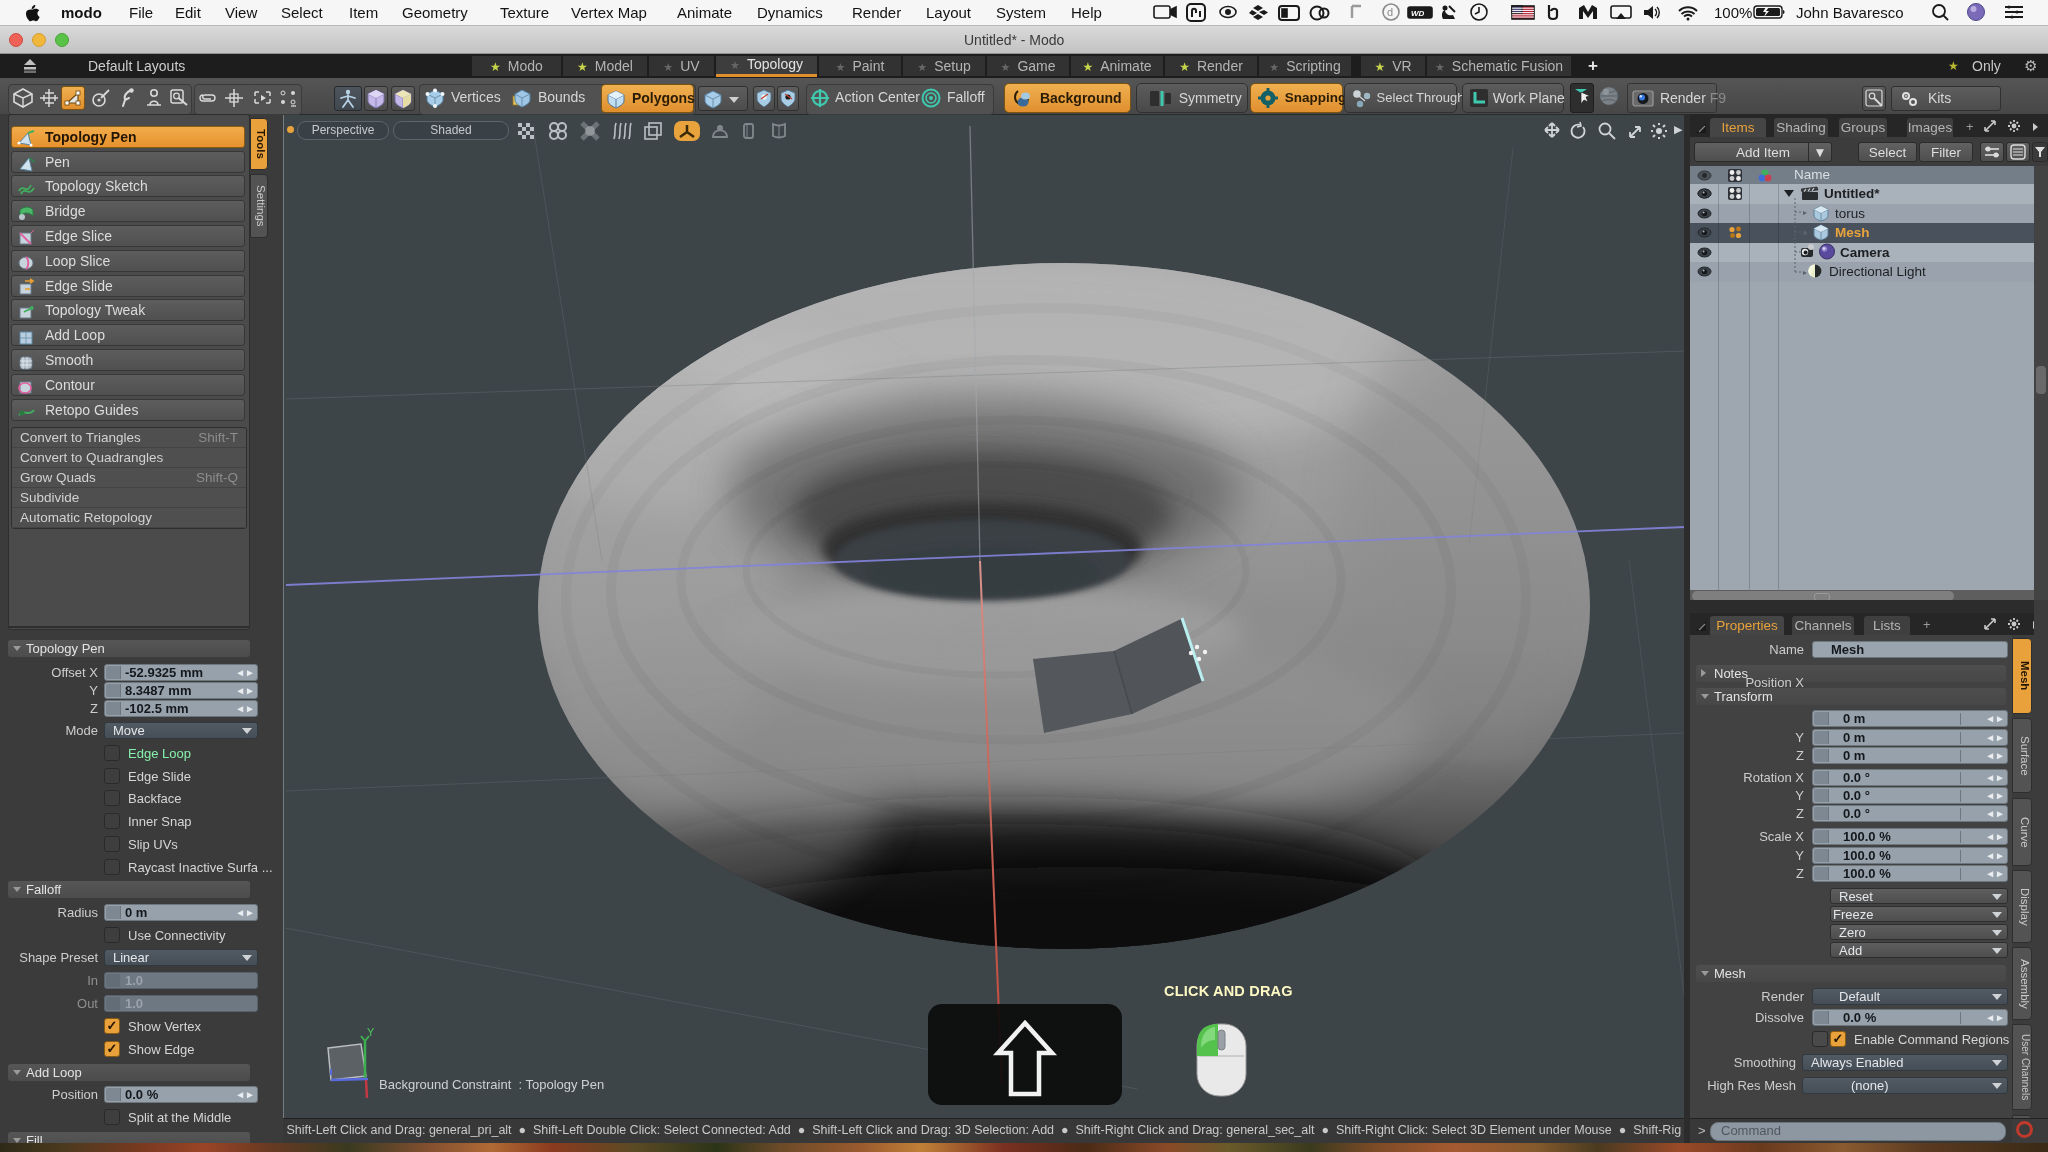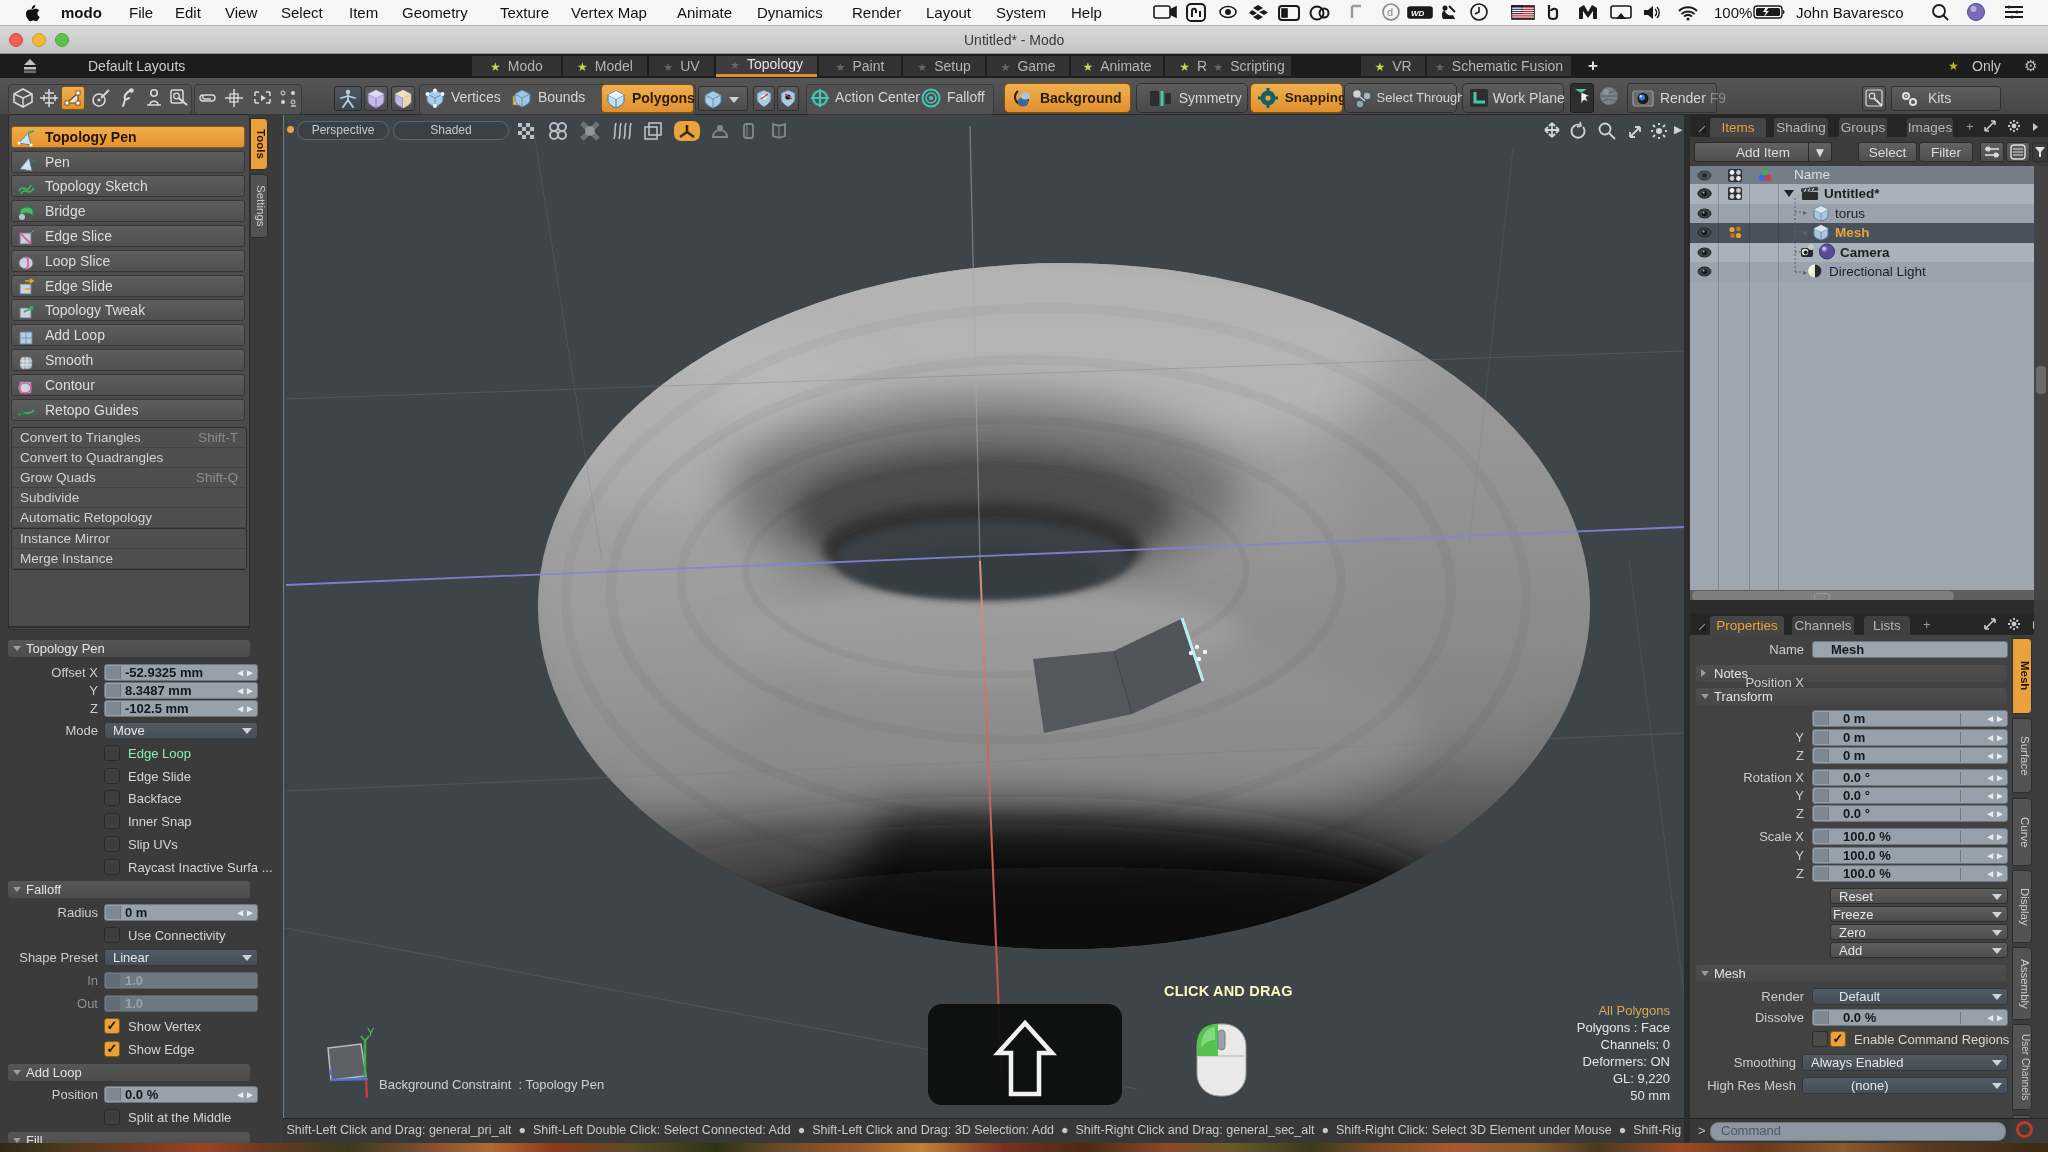--- a/index.html
+++ b/index.html
@@ -238,21 +238,20 @@
             <circle cx="117" cy="10" r="3"></circle>
             <g stroke="#cfd3d6" stroke-width="2">
               <path d="M117,4 V2 M117,16 V18 M111,10 H109 M123,10 H125 M113,6 l-2,-2 M121,6 l2,-2 M113,14 l-2,2 M121,14 l2,2"></path>
             </g>
           </g>
 </svg></div>
 <div class="t" style="left:1390px;top:9px;color:#cfd3d6;font-size:11px">▶</div>
 
 <div class="t" style="left:880px;top:869px;width:120px;text-align:center;color:#fef9c3;font-weight:bold;font-size:14.5px;letter-spacing:0.2px">CLICK AND DRAG</div>
 
-<div class="t" style="right:14px;top:888px;text-align:right;font-size:13px;color:#e4e4e4;line-height:17px"><span style="color:#d9a850">All Polygons</span><br>Polygons : Face<br>Channels: 0<br>Deformers: ON<br>GL: 9,220<br>50 mm</div>
 
 <div class="t" style="left:95px;top:963px;font-size:13px;color:#ccd1d4">Background Constraint&nbsp; : Topology Pen</div>
 </div>
 
 <div id="menubar">
   <div class="mi" style="left:24px;top:4px"><svg width="16" height="18" viewBox="0 0 16 18">
           <path d="M11.3,1.2 c0.1,1-0.3,2-1,2.7 c-0.7,0.8-1.7,1.3-2.6,1.2 c-0.1-0.9,0.4-1.9,1-2.6 C9.4,1.7,10.5,1.2,11.3,1.2 Z M13.9,13.1 c-0.5,1.1-0.7,1.6-1.3,2.5 c-0.9,1.3-2.1,2.9-3.6,2.9 c-1.3,0-1.7-0.9-3.5-0.9 c-1.8,0-2.2,0.9-3.5,0.9 C0.5,18.6-0.6,17.2-1.4,15.9" fill="none"></path>
           <path d="M8,5.5 c0.9,0 2.5-1 4.2-0.7 c0.7,0.1 2.1,0.4 3,1.6 c-0.1,0-1.8,1.1-1.8,3.2 c0,2.5,2.2,3.3,2.2,3.4 c0,0.1-0.3,1.2-1.1,2.3 c-0.7,1-1.4,2-2.5,2 c-1.1,0-1.4-0.7-2.7-0.7 c-1.3,0-1.7,0.7-2.7,0.7 c-1.1,0-1.9-1.1-2.6-2.1 C2.7,13.9,1.9,11.5,2,9.3 c0.1-2.3,1.6-3.6,3.2-3.6 C6.3,5.6,7.2,5.5,8,5.5 Z M11.3,1 c0.1,1-0.3,2-1,2.7 C9.6,4.5,8.7,5,7.7,4.9 c-0.1-0.9,0.4-1.9,1-2.6 C9.4,1.5,10.5,1,11.3,1 Z" fill="#111"></path>
         </svg></div>
   <div class="mi" style="left:61px;font-weight:bold">modo</div>
@@ -379,21 +378,21 @@
   <div class="t" style="left:88px;top:4px;color:#cdcdcd;font-size:14px">Default Layouts</div>
   <div class="ltab" style="left:472px;width:89px"><span class="sty">★</span>Modo</div>
   <div class="ltab" style="left:563px;width:84px"><span class="sty">★</span>Model</div>
   <div class="ltab" style="left:649px;width:65px"><span class="st">★</span>UV</div>
   <div class="ltab" style="left:716px;width:101px;background:#3d3d3d;color:#e2e2e2;border-bottom:3px solid #e08f2e;height:18px;line-height:17px"><span class="st">★</span>Topology</div>
   <div class="ltab" style="left:819px;width:82px"><span class="st">★</span>Paint</div>
   <div class="ltab" style="left:903px;width:82px"><span class="st">★</span>Setup</div>
   <div class="ltab" style="left:987px;width:82px"><span class="st">★</span>Game</div>
   <div class="ltab" style="left:1071px;width:92px"><span class="sty">★</span>Animate</div>
   <div class="ltab" style="left:1165px;width:92px"><span class="sty">★</span>Render</div>
-  <div class="ltab" style="left:1207px;width:84px"><span class="st">★</span>Scripting</div>
+  <div class="ltab" style="left:1259px;width:92px"><span class="st">★</span>Scripting</div>
   <div class="ltab" style="left:1361px;width:64px"><span class="sty">★</span>VR</div>
   <div class="ltab" style="left:1427px;width:144px"><span class="st">★</span>Schematic Fusion</div>
   <div class="t" style="left:1588px;top:2px;color:#e8e8e8;font-size:17px;font-weight:bold">+</div>
   <div class="t" style="left:1948px;top:5px;color:#b8b832;font-size:12px">★</div>
   <div class="t" style="left:1972px;top:4px;color:#c8c8c8;font-size:14px">Only</div>
   <div class="t" style="left:2024px;top:3px;color:#b8b8b8;font-size:15px">⚙</div>
 </div>
 
 <div id="toolbar">
   <div class="abs" style="left:8px;top:6px;width:182px;height:29px;background:#525252;border:1px solid #3a3a3a;border-radius:4px"></div>
@@ -647,24 +646,20 @@
             <circle cx="6" cy="12" r="2.5" fill="#2a7a42"></circle>
           </svg>
           <span>Retopo Guides</span>
         </div>
   <div class="flatgrp" style="left:2px;top:312px;width:234px">
           <div class="flatrow"><span style="margin-left:8px">Convert to Triangles</span><span class="sc">Shift-T</span></div>
           <div class="flatrow"><span style="margin-left:8px">Convert to Quadrangles</span><span class="sc"></span></div>
           <div class="flatrow"><span style="margin-left:8px">Grow Quads</span><span class="sc">Shift-Q</span></div>
           <div class="flatrow"><span style="margin-left:8px">Subdivide</span><span class="sc"></span></div>
           <div class="flatrow"><span style="margin-left:8px">Automatic Retopology</span><span class="sc"></span></div>
-        </div>
-  <div class="flatgrp" style="left:2px;top:413px;width:234px">
-          <div class="flatrow"><span style="margin-left:8px">Instance Mirror</span></div>
-          <div class="flatrow"><span style="margin-left:8px">Merge Instance</span></div>
         </div>
   </div>
   <div class="vtab sel" style="left:250px;top:4px;width:18px;height:52px">Tools</div>
   <div class="vtab" style="left:250px;top:60px;width:18px;height:64px">Settings</div>
   <div class="abs" style="left:8px;top:512px;width:242px;height:2px;background:#2e2e2e"></div>
   <div id="lprops">
   <div class="hdr" style="top:0px">
           <i></i>
           <b>Topology Pen</b>
         </div>

